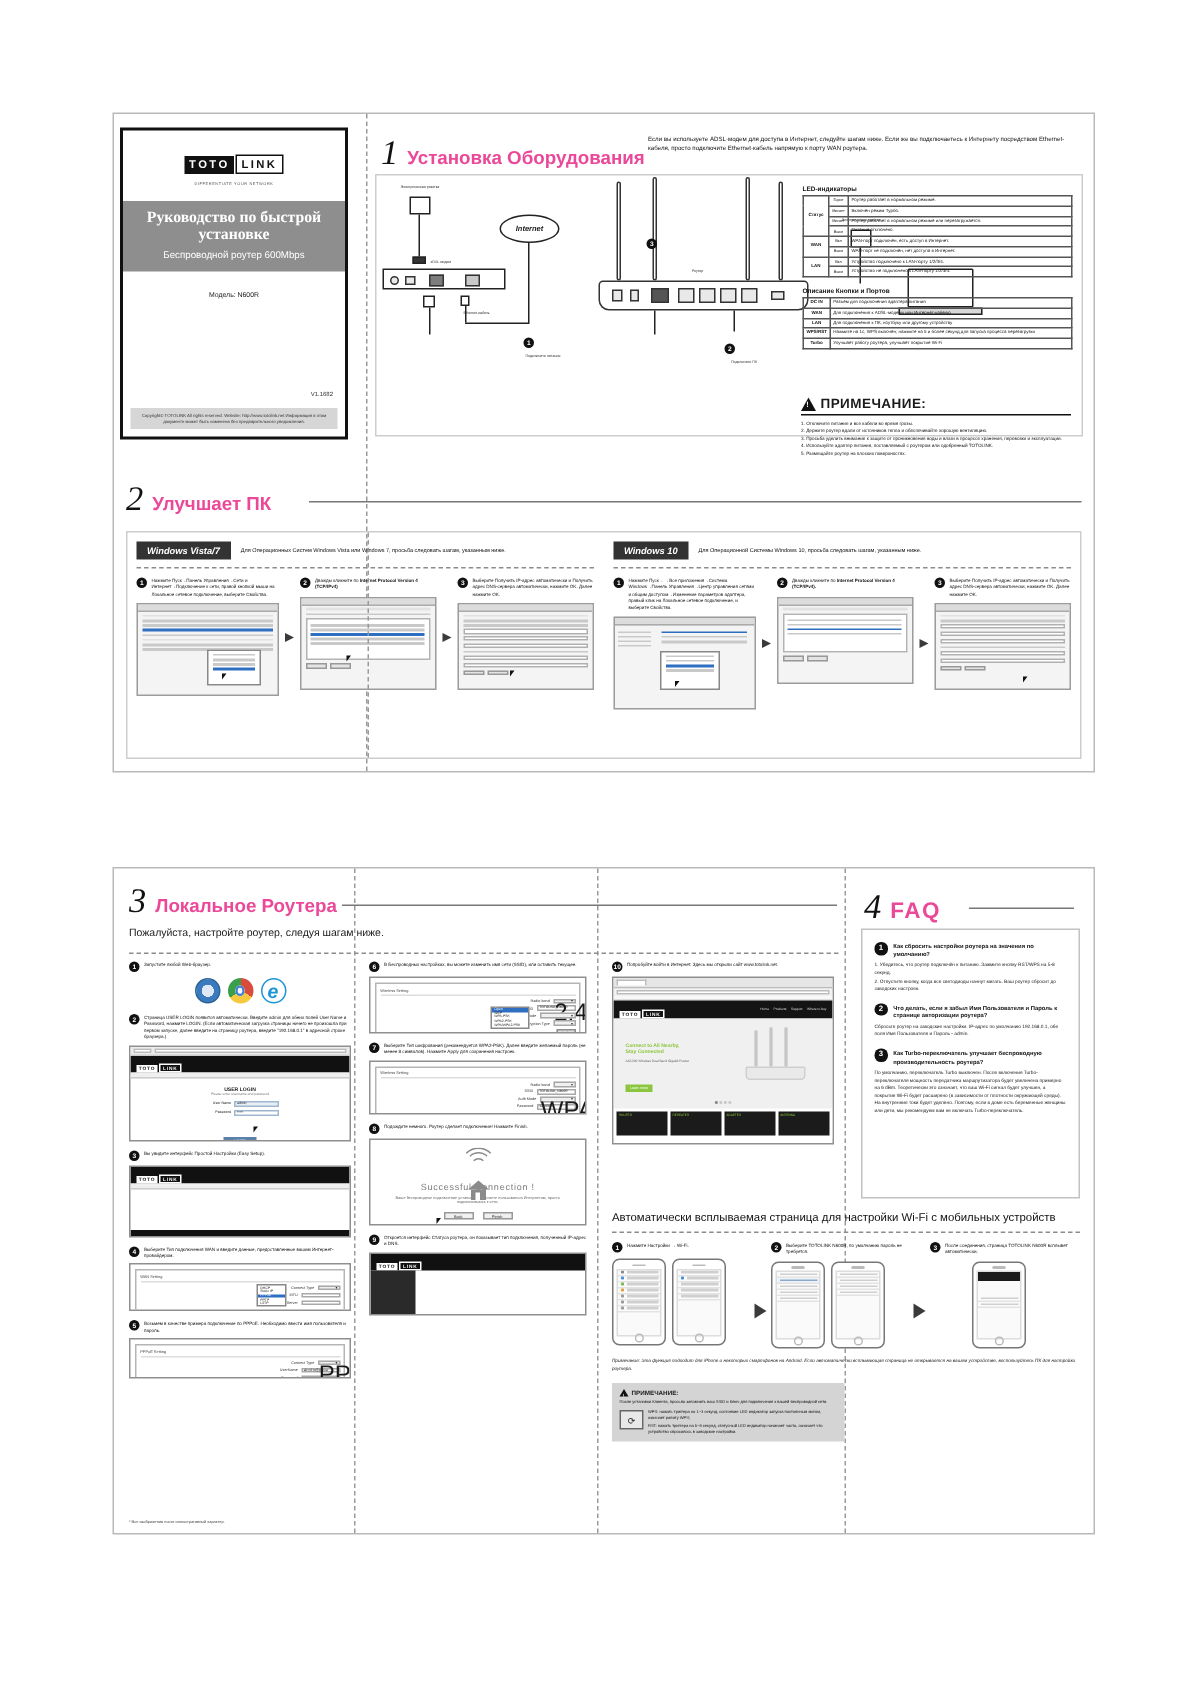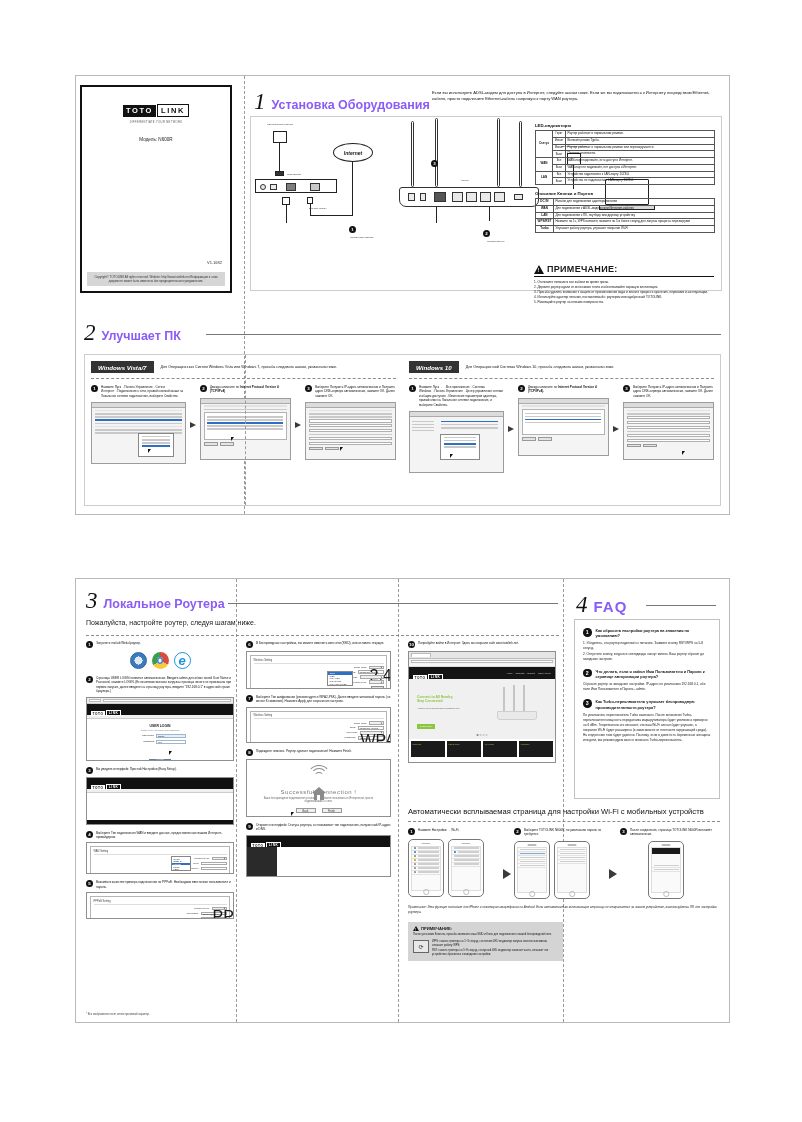--- a/index.html
+++ b/index.html
@@ -49,21 +49,21 @@
   .cover-ver { position: absolute; right: 8px; bottom: 26px; font-size: 4px; color: #333; }
   .cover-copy {
     position: absolute; left: 5px; right: 5px; bottom: 5px;
     background: #d6d6d6; padding: 3px 2px; text-align: center;
     font-size: 2.9px; line-height: 1.45; color: #333;
   }
 
   
   .sec { position: absolute; display: flex; align-items: baseline; gap: 6px; }
   .sec-num { font-family: "Liberation Serif", serif; font-size: 23px; font-style: italic; color: #111; line-height: 1; }
-  .sec-txt { font-size: 12.5px; font-weight: bold; color: #8b5cf6; }
+  .sec-txt { font-size: 12.5px; font-weight: bold; color: #ec4899; }
   .sec-rule { position: absolute; height: 1px; background: #777; }
 
   
   .s1-intro {
     position: absolute; font-size: 4.1px; line-height: 1.5; color: #111;
   }
   .diagram { position: absolute; }
   .dg-box { position: absolute; border: 1px solid #222; background: #fff; }
   .dg-line { position: absolute; background: #222; }
   .dg-lbl { position: absolute; font-size: 2.4px; color: #333; text-align: center; line-height: 1.3; }
@@ -206,20 +206,24 @@
 <div class="sheet" id="sheet-top">
   <div class="fold" style="left:168px;"></div>
 
   <div class="cover">
     <div class="cover-logo">
       <span class="logo-badge">
         <span class="blk">TOTO</span><span class="wht">LINK</span>
       </span>
       <div class="logo-sub">DIFFERENTIATE YOUR NETWORK</div>
     </div>
+    <div class="cover-band">
+      <div class="cover-title">Руководство по быстрой установке</div>
+      <div class="cover-sub">Беспроводной роутер 600Mbps</div>
+    </div>
     <div class="cover-model">Модель: N600R</div>
     <div class="cover-ver">V1.1682</div>
     <div class="cover-copy">Copyright© TOTOLINK All rights reserved. Website: http://www.totolink.net Информация в этом документе может быть изменена без предварительного уведомления.</div>
   </div>
 
   <div class="sec" style="left:178px; top:14px;">
     <span class="sec-num">1</span>
     <span class="sec-txt">Установка Оборудования</span>
   </div>
   <div class="s1-intro" style="left:356px; top:14px; width:288px;">Если вы используете ADSL-модем для доступа в Интернет, следуйте шагам ниже. Если же вы подключаетесь к Интернету посредством Ethernet-кабеля, просто подключите Ethernet-кабель напрямую к порту WAN роутера.</div>

